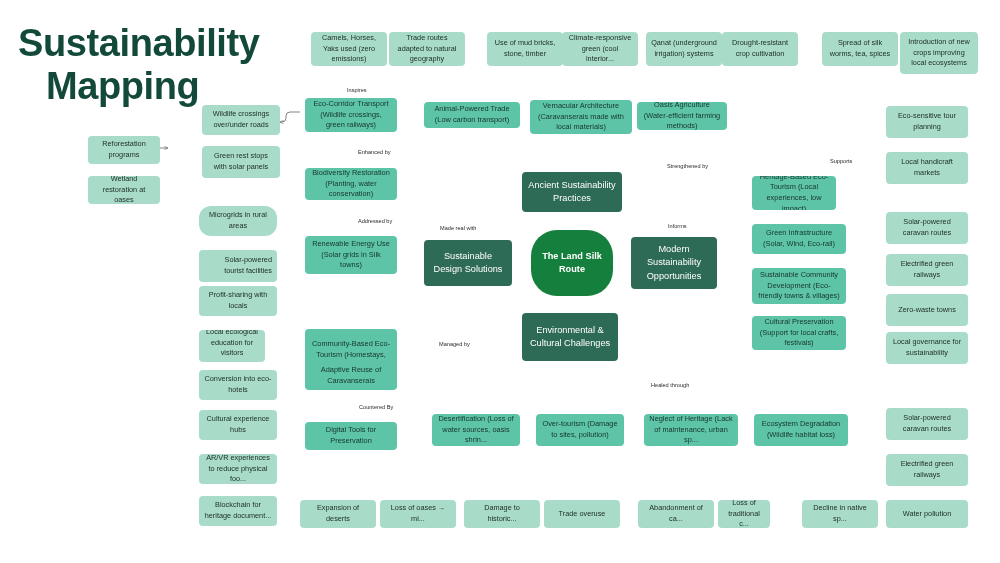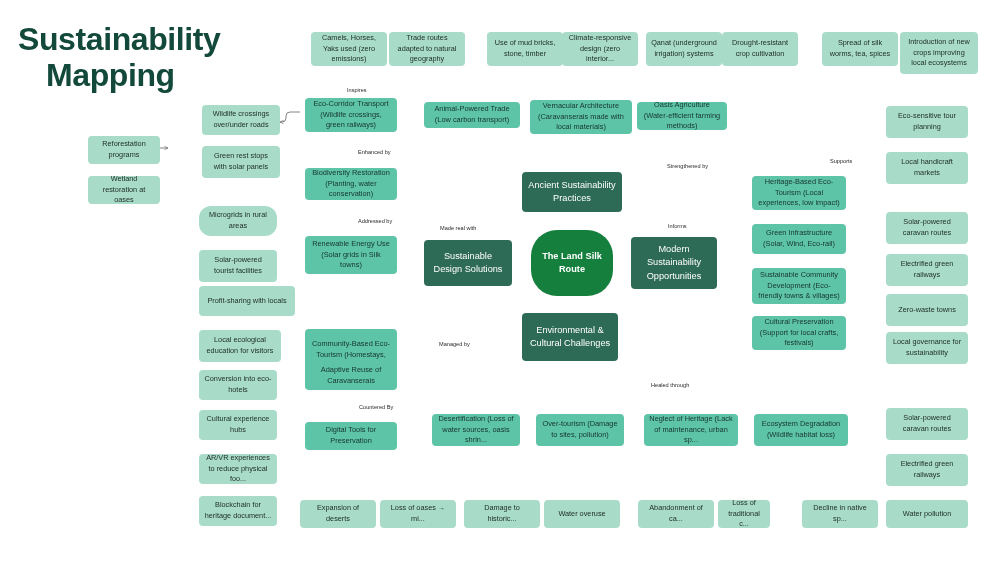--- a/index.html
+++ b/index.html
@@ -8,21 +8,21 @@
     background: #ffffff;
     font-family: "Liberation Sans", sans-serif;
     overflow: hidden;
   }
   #canvas { position: relative; width: 1000px; height: 563px; }
 
   
   #title {
     position: absolute; left: 18px; top: 22px;
     width: 270px;
-    font-size: 32px; line-height: 1.12;
+    font-size: 38px; line-height: 1.12;
     font-weight: bold;
     color: #13493b;
     letter-spacing: -0.4px;
   }
   #title .l2 { display:block; padding-left: 28px; }
 
   
   .node {
     position: absolute;
     display: flex; align-items: center; justify-content: center;
@@ -269,21 +269,21 @@
     </div>
 
   <div class="node cat" style="left:305px; top:362px; width:92px; height:28px;">
     <span>Adaptive Reuse of Caravanserais</span>
     </div>
 
   <div class="node cat" style="left:305px; top:422px; width:92px; height:28px;">
     <span>Digital Tools for Preservation</span>
     </div>
 
-  <div class="node cat" style="left:752px; top:176px; width:94px; height:34px;">
+  <div class="node cat" style="left:752px; top:176px; width:84px; height:34px;">
     <span>Heritage-Based Eco-Tourism (Local experiences, low impact)</span>
     </div>
 
   <div class="node cat" style="left:752px; top:224px; width:94px; height:30px;">
     <span>Green Infrastructure (Solar, Wind, Eco-rail)</span>
     </div>
 
   <div class="node cat" style="left:752px; top:268px; width:94px; height:36px;">
     <span>Sustainable Community Development (Eco-friendly towns &amp; villages)</span>
     </div>
@@ -312,21 +312,21 @@
   <div class="node leaf" style="left:389px; top:32px; width:76px; height:34px;">
     <span>Trade routes adapted to natural geography</span>
     </div>
   <div class="node leaf" style="left:311px; top:32px; width:76px; height:34px;">
     <span>Camels, Horses, Yaks used (zero emissions)</span>
     </div>
   <div class="node leaf" style="left:487px; top:32px; width:76px; height:34px;">
     <span>Use of mud bricks, stone, timber</span>
     </div>
   <div class="node leaf" style="left:562px; top:32px; width:76px; height:34px;">
-    <span>Climate-responsive design (zero interior...</span>
+    <span>Climate-responsive green (cool interior...</span>
     </div>
   <div class="node leaf" style="left:646px; top:32px; width:76px; height:34px;">
     <span>Qanat (underground irrigation) systems</span>
     </div>
   <div class="node leaf" style="left:722px; top:32px; width:76px; height:34px;">
     <span>Drought-resistant crop cultivation</span>
     </div>
   <div class="node leaf" style="left:822px; top:32px; width:76px; height:34px;">
     <span>Spread of silk worms, tea, spices</span>
     </div>
@@ -343,27 +343,27 @@
   <div class="node leaf" style="left:88px; top:136px; width:72px; height:28px;">
     <span>Reforestation programs</span>
     </div>
   <div class="node leaf" style="left:88px; top:176px; width:72px; height:28px;">
     <span>Wetland restoration at oases</span>
     </div>
 
   <div class="node leaf" style="left:199px; top:206px; width:78px; height:30px;border-radius:12px;">
     <span>Microgrids in rural areas</span>
     </div>
-  <div class="node leaf" style="left:199px; top:250px; width:78px; height:32px;">
+  <div class="node leaf" style="left:199px; top:250px; width:78px; height:32px;text-align:right;">
     <span>Solar-powered tourist facilities</span>
     </div>
-  <div class="node leaf" style="left:199px; top:286px; width:96px; height:30px;">
+  <div class="node leaf" style="left:199px; top:286px; width:78px; height:30px;">
     <span>Profit-sharing with locals</span>
     </div>
-  <div class="node leaf" style="left:199px; top:330px; width:82px; height:32px;">
+  <div class="node leaf" style="left:199px; top:330px; width:66px; height:32px;align-items:flex-end;">
     <span>Local ecological education for visitors</span>
     </div>
 
   <div class="node leaf" style="left:199px; top:370px; width:78px; height:30px;">
     <span>Conversion into eco-hotels</span>
     </div>
   <div class="node leaf" style="left:199px; top:410px; width:78px; height:30px;">
     <span>Cultural experience hubs</span>
     </div>
   <div class="node leaf" style="left:199px; top:454px; width:78px; height:30px;">
@@ -404,21 +404,21 @@
   <div class="node leaf" style="left:300px; top:500px; width:76px; height:28px;">
     <span>Expansion of deserts</span>
     </div>
   <div class="node leaf" style="left:380px; top:500px; width:76px; height:28px;">
     <span>Loss of oases → mi...</span>
     </div>
   <div class="node leaf" style="left:464px; top:500px; width:76px; height:28px;">
     <span>Damage to historic...</span>
     </div>
   <div class="node leaf" style="left:544px; top:500px; width:76px; height:28px;">
-    <span>Water overuse</span>
+    <span>Trade overuse</span>
     </div>
   <div class="node leaf" style="left:638px; top:500px; width:76px; height:28px;">
     <span>Abandonment of ca...</span>
     </div>
   <div class="node leaf" style="left:718px; top:500px; width:52px; height:28px;">
     <span>Loss of traditional c...</span>
     </div>
   <div class="node leaf" style="left:802px; top:500px; width:76px; height:28px;">
     <span>Decline in native sp...</span>
     </div>

